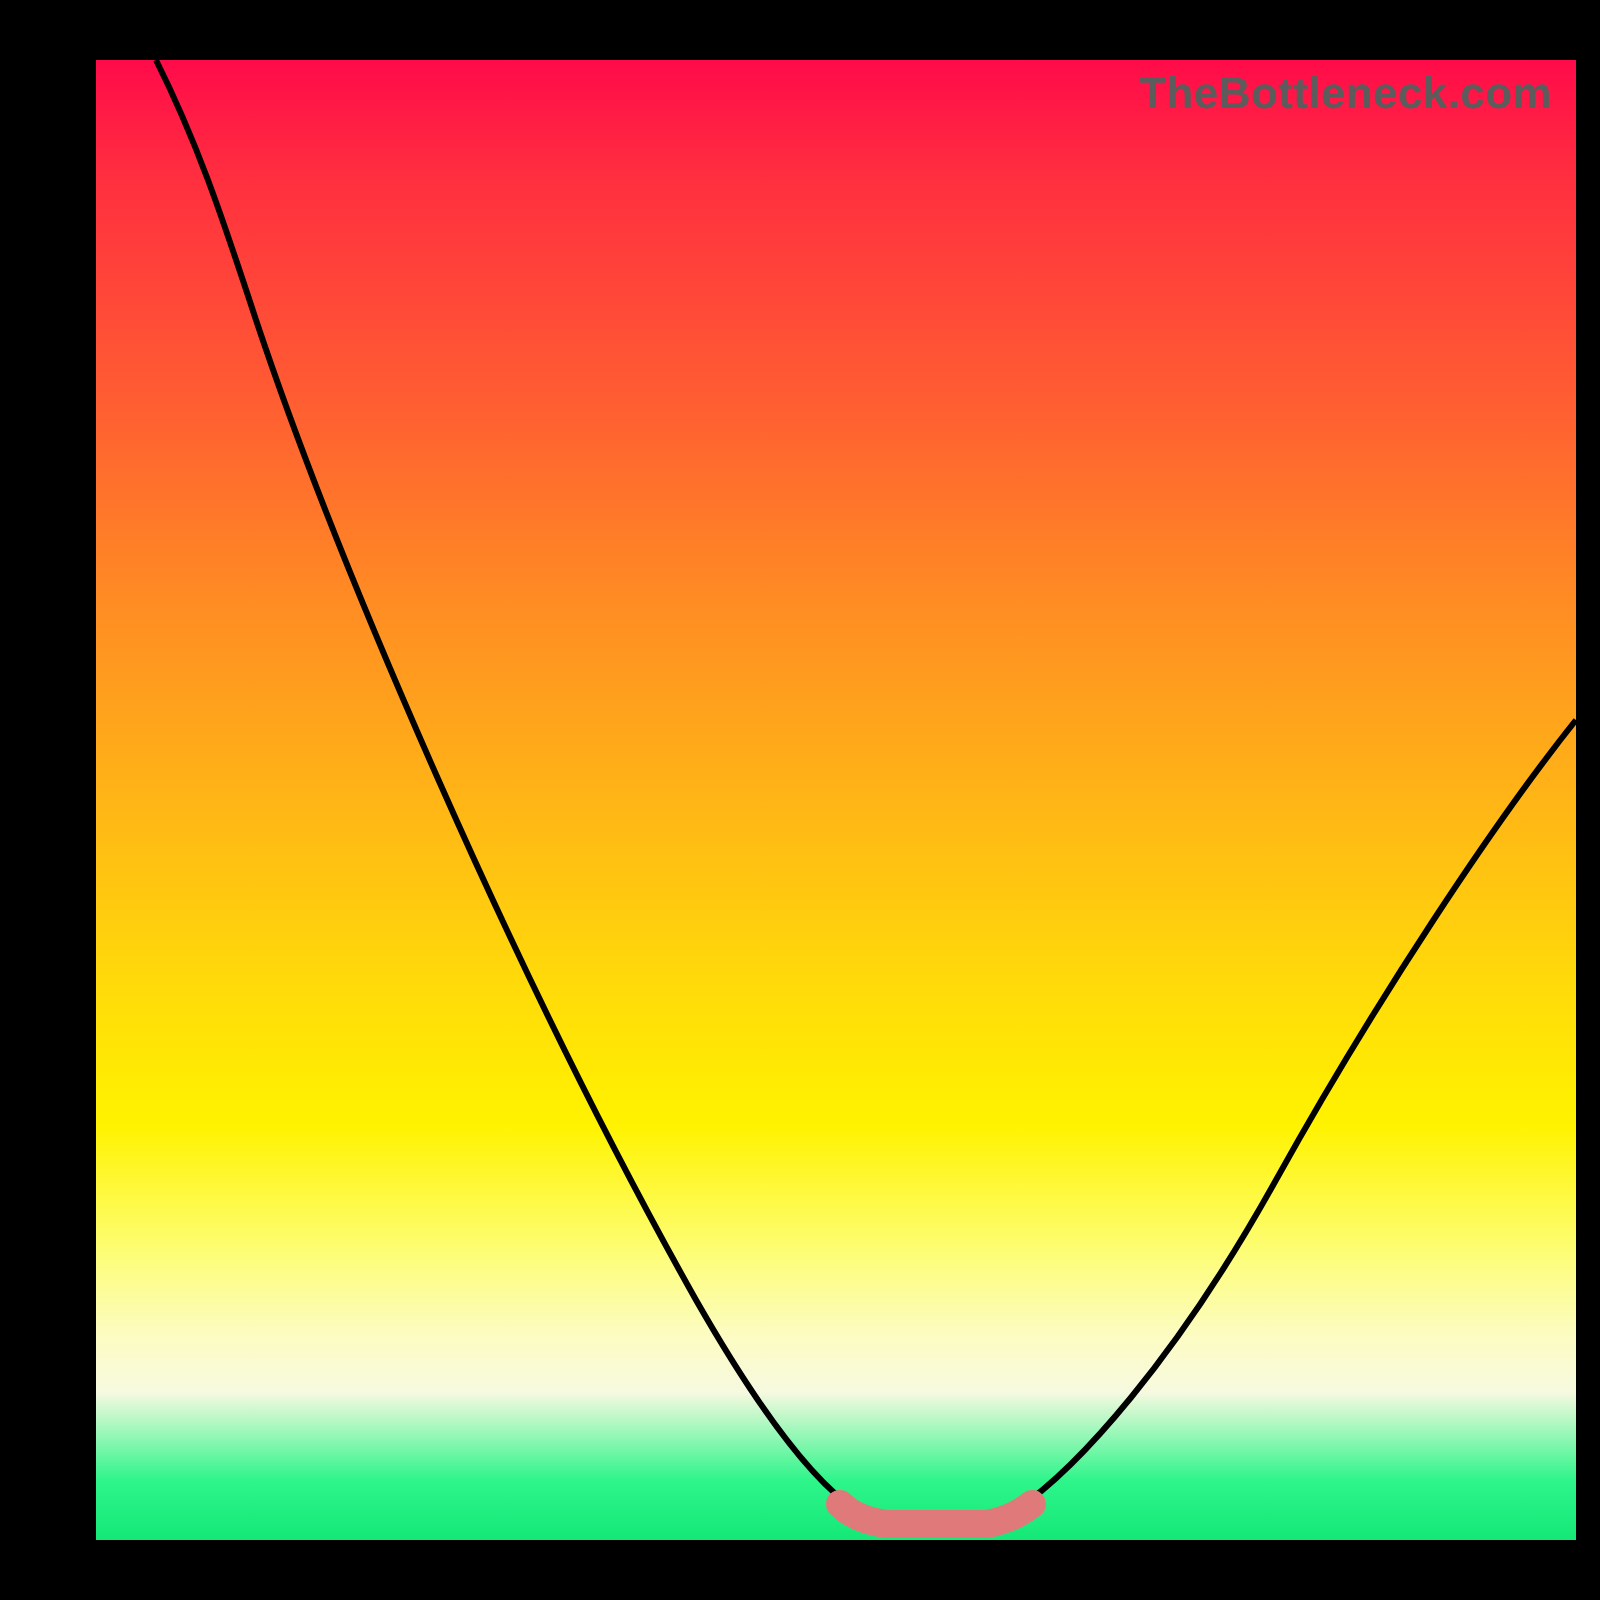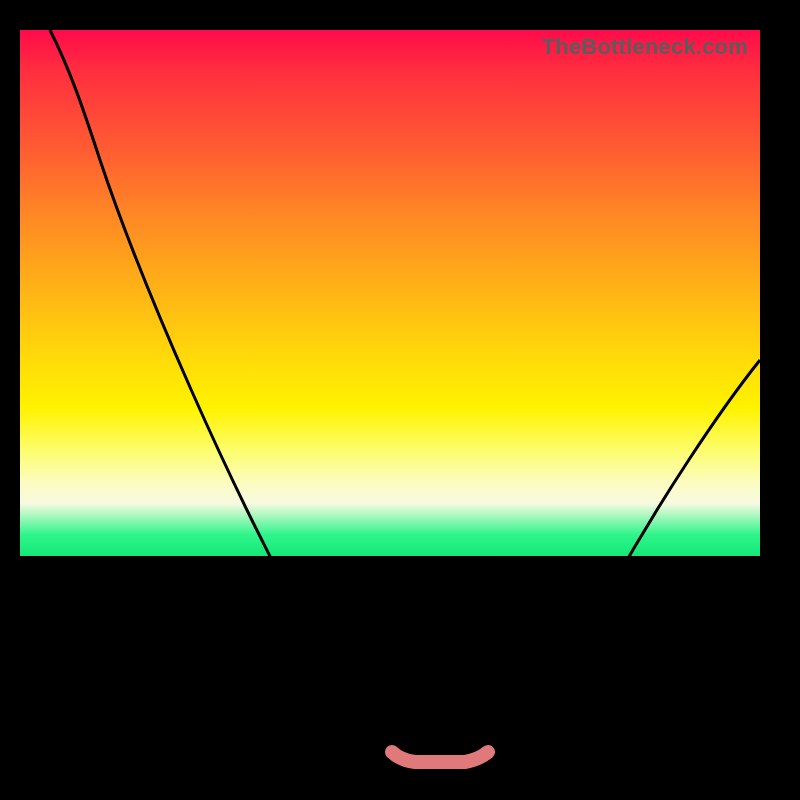--- a/index.html
+++ b/index.html
@@ -12,24 +12,24 @@
     font-family: Arial, Helvetica, sans-serif;
   }
   .frame {
     position: relative;
     width: 800px;
     height: 800px;
     background: #000;
   }
   .plot-area {
     position: absolute;
-    left: 20px;
+    left: 48px;
     top: 30px;
     width: 740px;
-    height: 526px;
+    height: 740px;
     
     background: linear-gradient(
       to bottom,
       #ff0b4a 0%,
       #ff2f3f 8%,
       #ff5a33 22%,
       #ff8a24 36%,
       #ffb516 50%,
       #ffd90a 62%,
       #fff300 72%,

